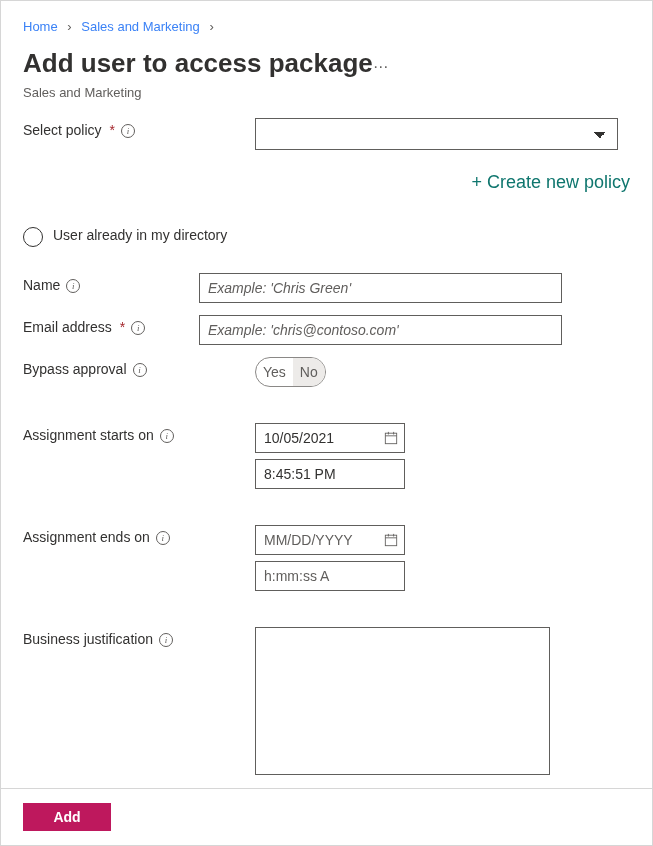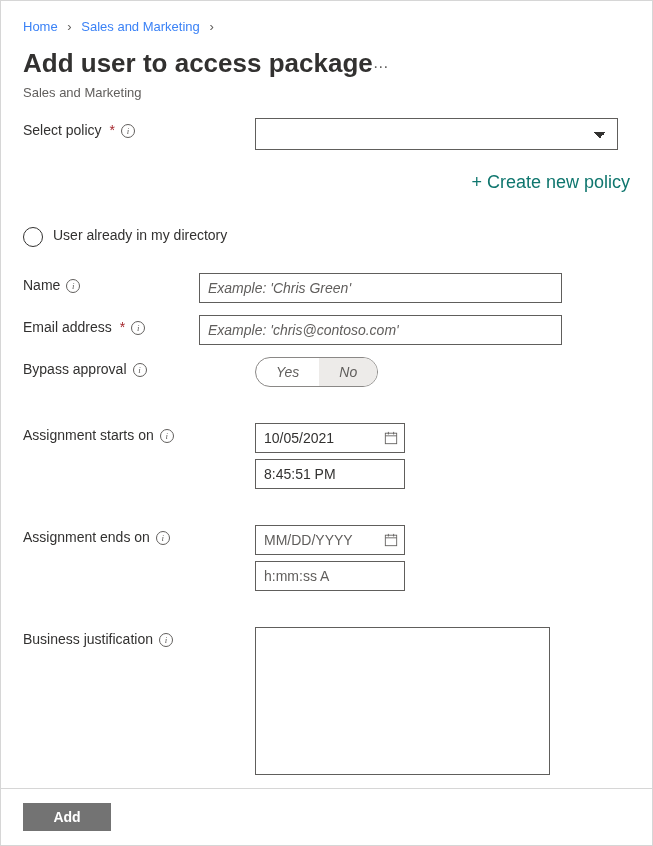--- a/index.html
+++ b/index.html
@@ -25,32 +25,32 @@
     input::placeholder, textarea::placeholder { color: #605e5c; }
     input.placeholder-italic::placeholder { font-style: italic; }
     .link-row { text-align: right; margin: 22px 0 34px; }
     .text-link { color: #0f766e; cursor: pointer; font-size: 18px; }
     .radio-group { margin-bottom: 26px; }
     .radio-item { display: flex; gap: 10px; margin-bottom: 10px; cursor: pointer; }
     .radio { width: 20px; height: 20px; border: 1px solid #323130; border-radius: 50%; display: flex; align-items: center; justify-content: center; }
     .radio.checked { border-color: #0067b8; }
     .radio.checked::after { content: ""; width: 10px; height: 10px; background: #0067b8; border-radius: 50%; }
     .toggle-pill { display: inline-flex; border: 1px solid #8a8886; border-radius: 16px; overflow: hidden; height: 30px; }
-    .toggle-pill .opt { padding: 0 20px; display: flex; align-items: center; color: #605e5c; font-size: 14px; cursor: pointer; font-style: italic; }
+    .toggle-pill .opt { padding: 0 7px; display: flex; align-items: center; color: #605e5c; font-size: 14px; cursor: pointer; }
     .toggle-pill .opt.sel { background: #edebe9; }
     .datetime-row { display: flex; gap: 6px; flex-direction: column; }
     .datewrap { position: relative; width: 150px; }
     .datewrap input { width: 100%; padding-right: 28px; }
     .calendar-icon { position: absolute; right: 7px; top: 50%; transform: translateY(-50%); width: 14px; height: 14px; pointer-events: none; }
     .calendar-icon svg { width: 14px; height: 14px; }
     .timewrap { width: 150px; }
     textarea { height: 148px; resize: none; }
     .section-gap { height: 24px; }
     .footer { border-top: 1px solid #d6d6d6; padding: 14px 22px; }
-    .btn-primary { background: #737373; color: #fff; border: none; font-size: 14px; font-weight: 600; padding: 6px 28px; cursor: pointer; min-width: 88px; }
+    .btn-primary { background: #be185d; color: #fff; border: none; font-size: 14px; font-weight: 600; padding: 6px 28px; cursor: pointer; min-width: 88px; }
     .ctrl-col.narrow { max-width: 363px; }
   </style>
 </head>
 <body>
 
 <div class="page">
   <div class="content">
 
     <div class="breadcrumb">
       <span class="link">Home</span>

